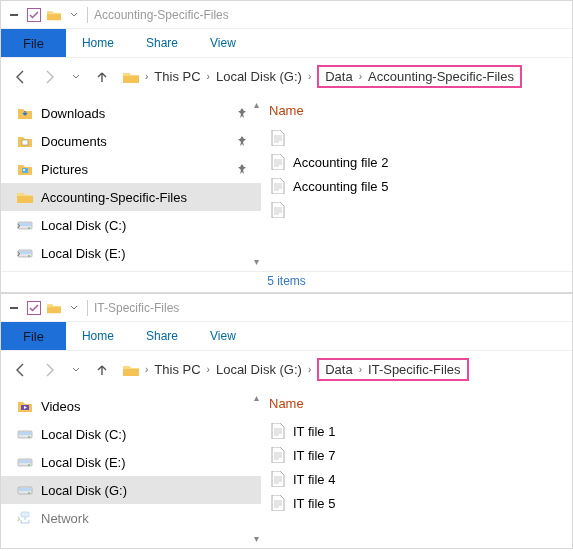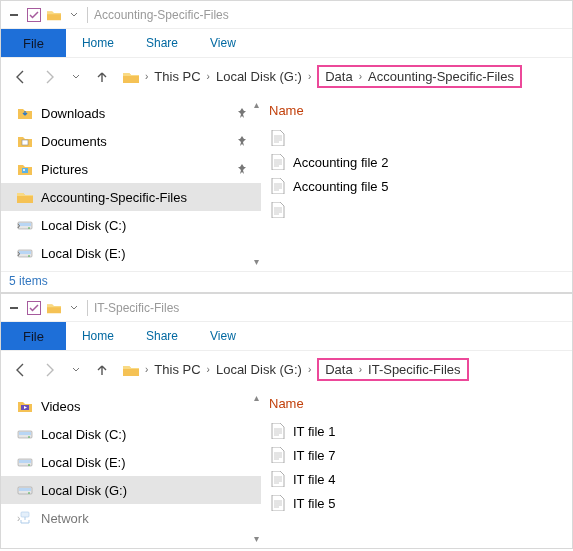--- a/index.html
+++ b/index.html
@@ -21,21 +21,21 @@
   .body-row { display: flex; min-height: 160px; }
   .tree { width: 260px; padding: 4px 0; font-size: 13px; position: relative; }
   .tree-item { display: flex; align-items: center; height: 28px; padding-left: 16px; gap: 8px; position: relative; }
   .tree-item .pin { position: absolute; right: 14px; color:#777; font-size: 12px; }
   .tree-item.sel { background: #e4e4e4; }
   .tree-item .expand { position:absolute; left:16px; color:#666; font-size:10px; width:10px; }
   .list { flex: 1; padding: 4px 6px; font-size: 13px; }
   .list-header { color: #c2410c; padding: 4px 2px 8px; }
   .list-item { display:flex; align-items:center; gap:8px; height:24px; padding-left:4px; }
   .file-icon { width:14px; height:16px; }
-  .status { font-size: 12px; color:#3277c0; padding: 2px 8px 4px; border-top:1px solid #eee; }
+  .status { font-size: 12px; color:#3277c0; padding: 2px 8px 4px; border-top:1px solid #eee;text-align:center; }
   svg { display:block; }
   .scroll-arrow { position:absolute; right:2px; color:#888; font-size:10px; }
 </style>
 </head>
 <body>
 
 <div id="root">
   <div class="explorer">
     <div class="titlebar">
       <span class="mini-icon">

